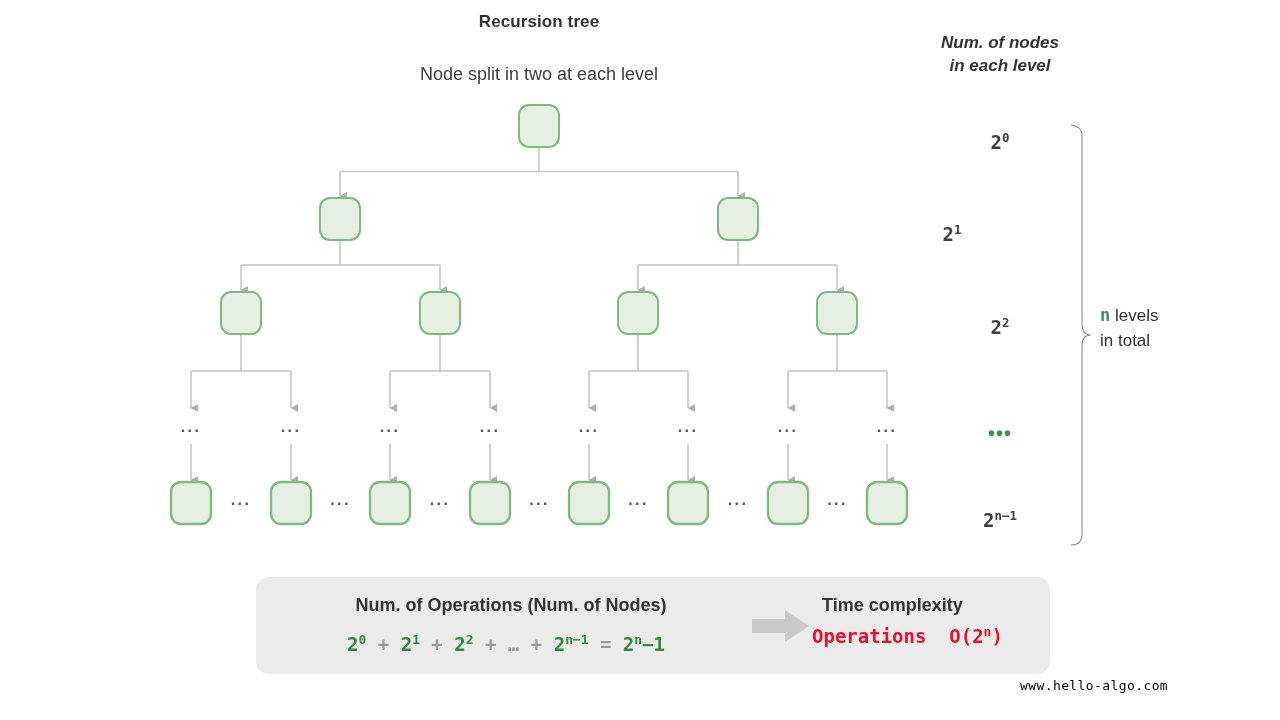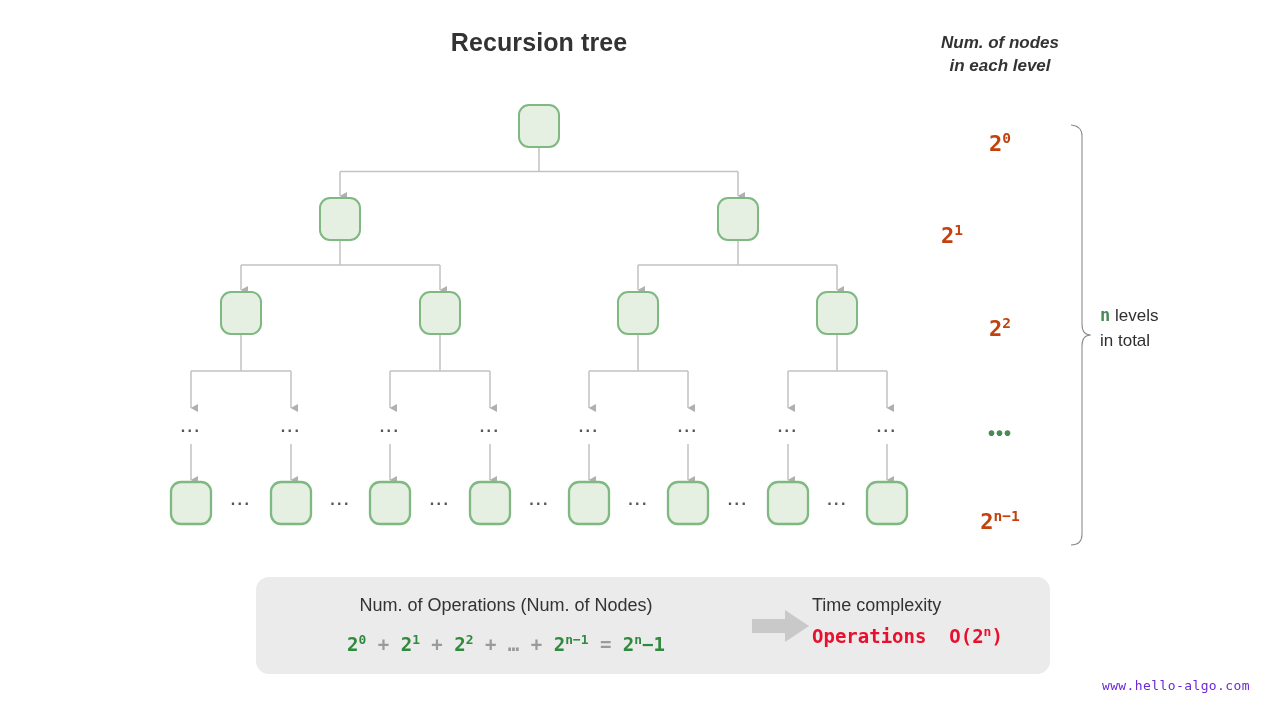--- a/index.html
+++ b/index.html
@@ -20,24 +20,24 @@
 
   .stage {
     position: absolute;
     inset: 0;
   }
 
   
   .title-main {
     position: absolute;
     left: 0;
-    top: 28px;
+    top: 12px;
     width: 1078px;
     text-align: center;
-    font-size: 25px;
+    font-size: 17px;
     font-weight: bold;
     color: #333333;
     letter-spacing: .1px;
   }
   .title-sub {
     position: absolute;
     left: 0;
     top: 64px;
     width: 1078px;
     text-align: center;
@@ -64,23 +64,23 @@
     left: 0;
     top: 0;
   }
 
   
   .lvl-label {
     position: absolute;
     width: 120px;
     text-align: center;
     font-family: "DejaVu Sans Mono", "Liberation Mono", monospace;
-    font-size: 22px;
-    font-weight: bold;
-    color: #c2410c;
+    font-size: 19px;
+    font-weight: bold;
+    color: #404040;
     white-space: nowrap;
   }
   .lvl-label sup {
     font-size: 0.66em;
     font-weight: bold;
     vertical-align: super;
     line-height: 0;
   }
   .lvl-dots {
     position: absolute;
@@ -129,22 +129,23 @@
   .sum-right {
     position: absolute;
     left: 556px;
     top: 0;
     width: 238px;
     height: 100%;
   }
   .sum-head {
     margin-top: 18px;
     font-size: 18px;
-    font-weight: normal;
+    font-weight: bold;
     color: #333333;
+    padding-left: 10px;
   }
   .sum-formula {
     margin-top: 17px;
     font-family: "DejaVu Sans Mono", "Liberation Mono", monospace;
     font-size: 19px;
     font-weight: bold;
     color: #8e8e8e;
     white-space: nowrap;
   }
   .sum-formula .g { color: #2f8a3e; }
@@ -165,33 +166,34 @@
     left: 496px;
     top: 33px;
   }
 
   
   .watermark {
     position: absolute;
     left: 1020px;
     top: 678px;
     width: 230px;
-    text-align: right;
+    text-align: left;
     font-family: "DejaVu Sans Mono", "Liberation Mono", monospace;
     font-size: 13px;
-    color: #6d28d9;
+    color: #000000;
     letter-spacing: .4px;
   }
 </style>
 </head>
 <body>
 
 <div class="stage">
 
   <div class="title-main">Recursion tree</div>
+  <div class="title-sub">Node split in two at each level</div>
   <div class="col-title">
     <span>Num. of nodes</span><br>
     <span>in each level</span>
   </div>
 
   <svg id="tree-svg" width="1280" height="720">
     <defs>
       <marker id="arrowDown" markerWidth="9" markerHeight="9" refX="4.5" refY="7.6" orient="auto" markerUnits="userSpaceOnUse">
         <path d="M0.6,0.6 L8.4,0.6 L4.5,8.0 Z" fill="#b0b0b0"></path>
       </marker>

